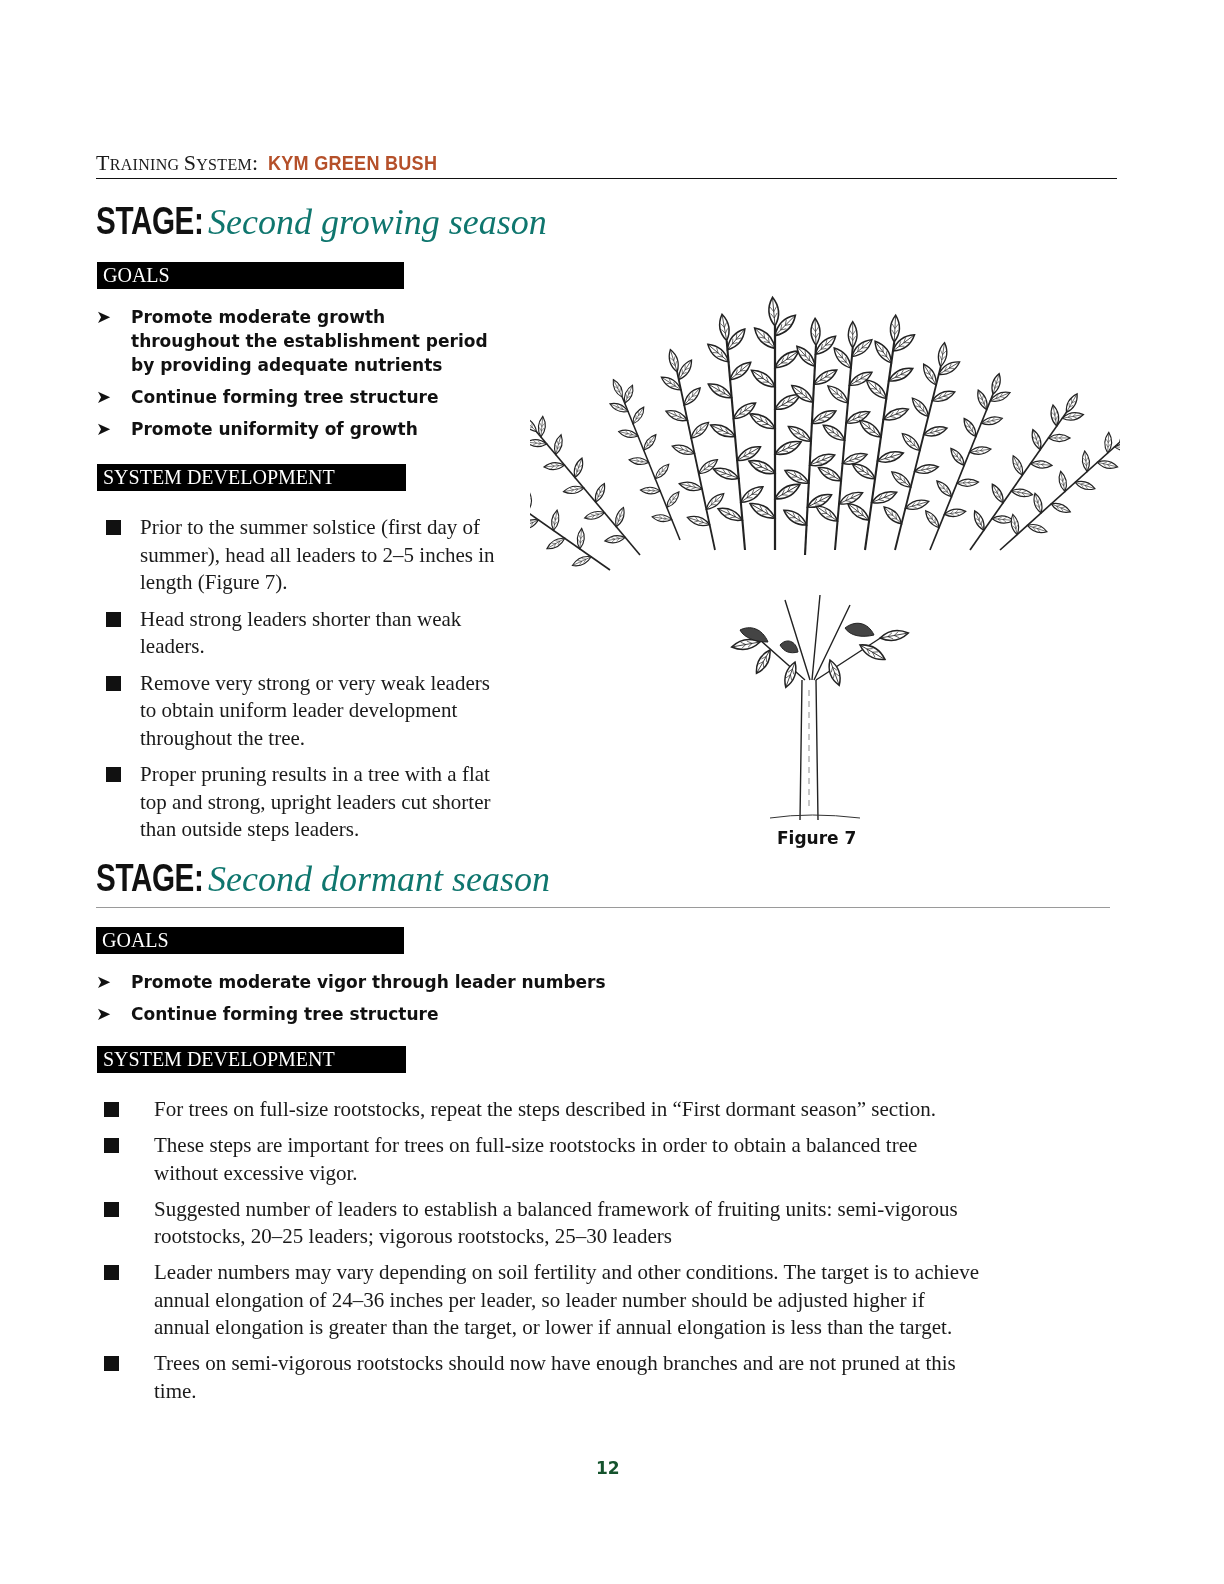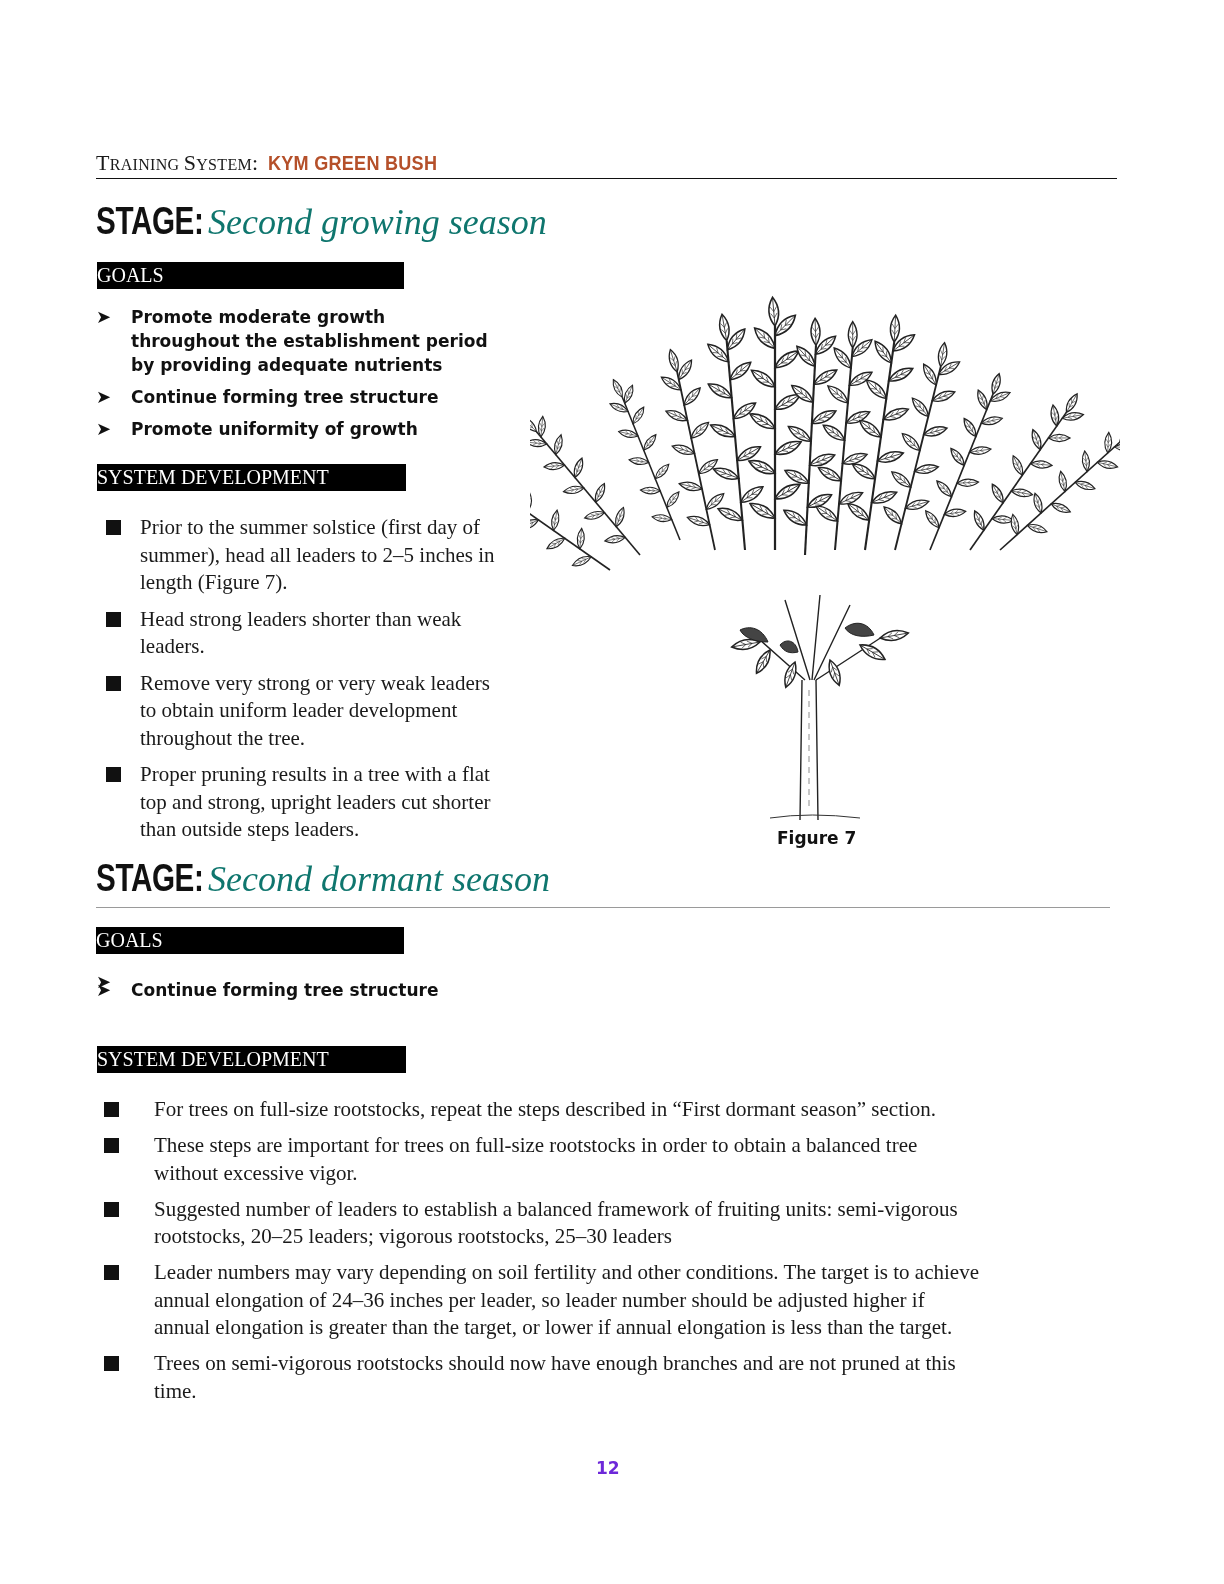--- a/index.html
+++ b/index.html
@@ -13,37 +13,37 @@
   .run-header .system-name { font-family: "Liberation Sans", sans-serif; font-weight: bold; font-size: 21px; color: #b5502a; transform: scaleX(0.86); transform-origin: left center; display: inline-block; margin-left: 4px; }
   .header-rule { left: 96px; top: 178px; width: 1021px; height: 0; border-top: 1.5px solid #111; }
 
   
   .stage-title { left: 96px; white-space: nowrap; }
   .stage-label { font-family: "Liberation Sans", sans-serif; font-weight: bold; font-size: 38px; color: #111; display: inline-block; transform: scaleX(0.78); transform-origin: left center; letter-spacing: -0.5px; width: 108px; vertical-align: baseline; }
   .stage-name { font-family: "Liberation Serif", serif; font-style: italic; font-size: 36px; color: #0f766e; vertical-align: baseline; }
   .stage-rule { left: 96px; top: 907px; width: 1014px; height: 0; border-top: 1.5px solid #9a9a9a; }
 
   
-  .banner { background: #000; color: #fff; font-family: "Liberation Serif", serif; font-size: 20px; height: 27px; line-height: 27px; box-sizing: border-box; }
+  .banner { background: #000; color: #fff; font-family: "Liberation Serif", serif; font-size: 20px; height: 27px; line-height: 27px; padding-left: 6px; box-sizing: border-box; }
 
   
   .goal-list { list-style: none; margin: 0; padding: 0; }
   .goal-item { position: relative; padding-left: 35px; font-family: "DejaVu Sans", sans-serif; font-weight: bold; font-size: 17px; line-height: 24px; color: #111; margin-bottom: 8px; }
   .goal-item .arrow { position: absolute; left: 0; top: 0; font-size: 18px; font-family: "DejaVu Sans", sans-serif; }
 
   
   .dev-list { list-style: none; margin: 8px; padding: 0; }
   .dev-item { position: relative; padding-left: 36px; font-family: "Liberation Serif", serif; font-size: 21px; line-height: 27.5px; color: #1a1a1a; margin-bottom: 9px; }
   .dev-item .sq { position: absolute; left: 2px; top: 6px; width: 15px; height: 15px; background: #111; }
 
   .dev-wide .dev-item { padding-left: 50px; font-size: 21px; line-height: 27.5px; margin-bottom: 8.5px; }
   .dev-wide .dev-item .sq { left: 0; }
 
   .figure-caption { font-family: "DejaVu Sans", sans-serif; font-weight: bold; font-size: 17px; color: #111; }
-  .page-number { font-family: "DejaVu Sans", sans-serif; font-weight: bold; font-size: 17px; color: #6d28d9; }
+  .page-number { font-family: "DejaVu Sans", sans-serif; font-weight: bold; font-size: 17px; color: #14532d; }
 </style>
 </head>
 <body>
 
 <div class="abs run-header">
   <span class="sc-big">T</span><span class="sc-small">RAINING </span><span class="sc-big">S</span><span class="sc-small">YSTEM</span><span>:</span>
   <span class="system-name">KYM GREEN BUSH</span>
 </div>
 <div class="abs header-rule"></div>
 
@@ -132,21 +132,21 @@
 
 <div class="abs stage-title" style="top:857px;">
   <span class="stage-label">STAGE:</span>
   <span class="stage-name">Second dormant season</span>
 </div>
 <div class="abs stage-rule"></div>
 
 <div class="abs banner" style="left:96px; top:927px; width:308px;">GOALS</div>
 
 <ul class="abs goal-list" style="left:96px; top:970px; width:600px;">
-  <li class="goal-item"><span class="arrow">➤</span></li>
+  <li class="goal-item"><span class="arrow">➤</span><span>Promote moderate vigor through leader numbers</span></li>
   <li class="goal-item"><span class="arrow">➤</span><span>Continue forming tree structure</span></li>
 </ul>
 
 <div class="abs banner" style="left:97px; top:1046px; width:309px;">SYSTEM DEVELOPMENT</div>
 
 <ul class="abs dev-list dev-wide" style="left:96px; top:1088px; width:880px;">
   <li class="dev-item"><span class="sq"></span><span>For trees on full-size rootstocks, repeat the steps described in “First dormant season” section.</span></li>
   <li class="dev-item"><span class="sq"></span><span>These steps are important for trees on full-size rootstocks in order to obtain a balanced tree without excessive vigor.</span></li>
   <li class="dev-item"><span class="sq"></span><span>Suggested number of leaders to establish a balanced framework of fruiting units: semi-vigorous rootstocks, 20–25 leaders; vigorous rootstocks, 25–30 leaders</span></li>
   <li class="dev-item"><span class="sq"></span><span>Leader numbers may vary depending on soil fertility and other conditions. The target is to achieve annual elongation of 24–36 inches per leader, so leader number should be adjusted higher if annual elongation is greater than the target, or lower if annual elongation is less than the target.</span></li>

